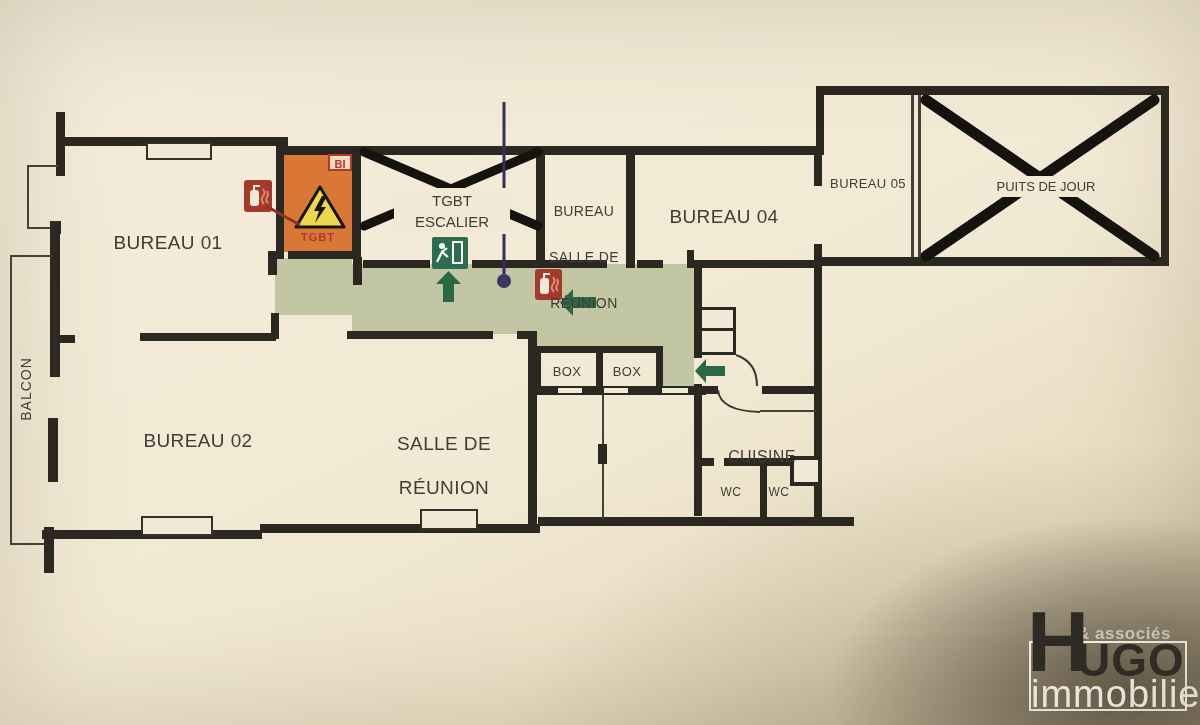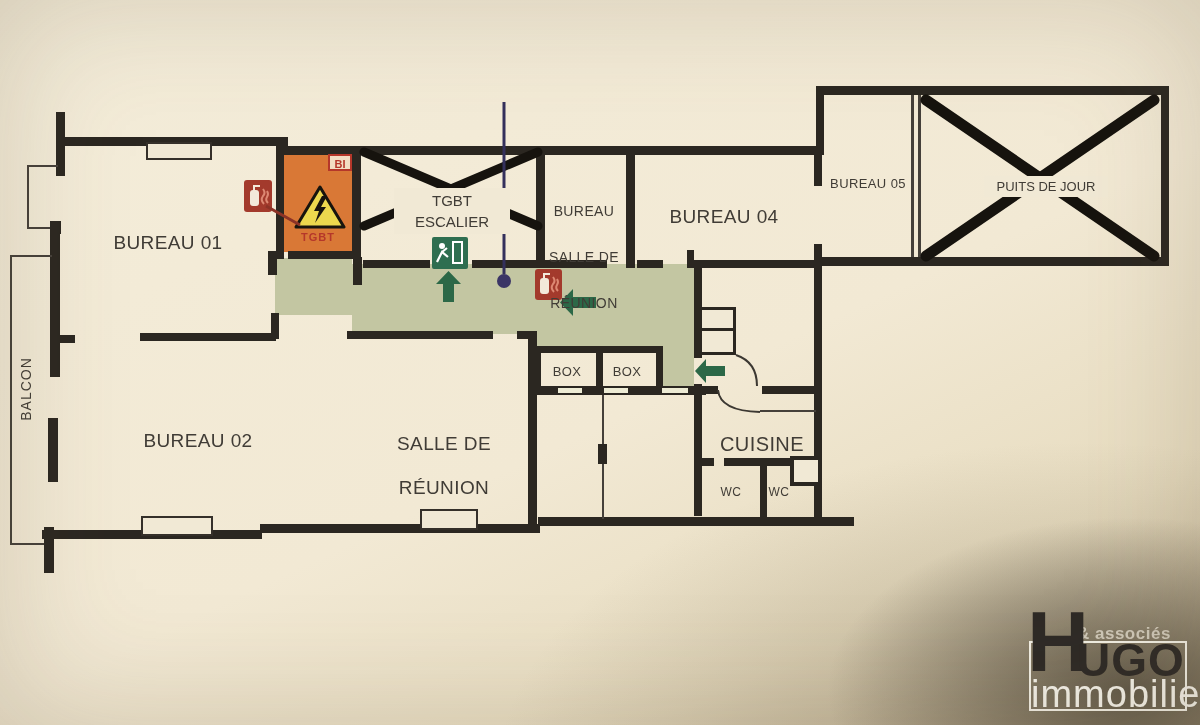--- a/index.html
+++ b/index.html
@@ -201,21 +201,21 @@
   </div>
   <div class="lbl" style="left:654px;top:206px;width:140px">BUREAU 04</div>
   <div class="lbl" style="left:813px;top:176px;width:110px;font-size:13px">BUREAU 05</div>
   <div class="chip" style="left:984px;top:176px;width:124px;font-size:13px;padding:3px 0">PUITS DE JOUR</div>
   <div class="lbl" style="left:544px;top:364px;width:46px;font-size:13px">BOX</div>
   <div class="lbl" style="left:604px;top:364px;width:46px;font-size:13px">BOX</div>
   <div class="lbl" style="left:374px;top:411px;width:140px;line-height:22px">
     <div>SALLE DE</div>
     <div>RÉUNION</div>
   </div>
-  <div class="lbl" style="left:707px;top:433px;width:110px;font-size:20px">CUISINE</div>
+  <div class="lbl" style="left:707px;top:448px;width:110px;font-size:16px">CUISINE</div>
   <div class="lbl" style="left:711px;top:485px;width:40px;font-size:12px">WC</div>
   <div class="lbl" style="left:759px;top:485px;width:40px;font-size:12px">WC</div>
 
 
   <div class="logo">
     <div class="assoc">&amp; associés</div>
     <div class="frame"></div>
     <div class="h">H</div>
     <div class="ugo">UGO</div>
     <div class="immo">immobilier</div>

